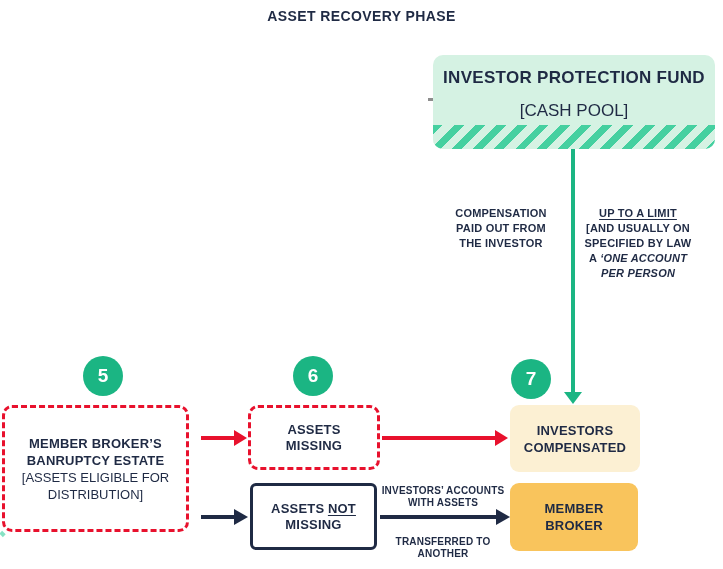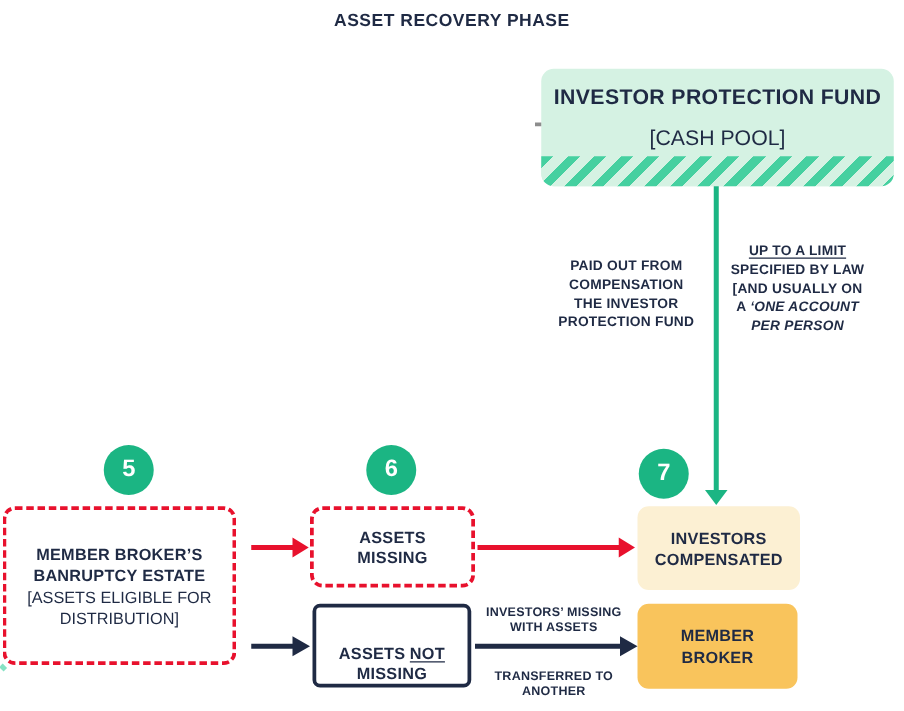--- a/index.html
+++ b/index.html
@@ -29,38 +29,38 @@
   .green-sliver{left:0px;top:532px;width:5px;height:4px;background:#86e2c4;transform:rotate(45deg);}
   
   .green-line{left:571px;top:149px;width:4px;height:244px;background:#1bb583;}
   .green-head{
     left:564px;top:392px;width:0;height:0;
     border-left:9px solid transparent;border-right:9px solid transparent;border-top:12px solid #1bb583;
   }
   
   .note{font-size:11px;font-weight:bold;line-height:15px;text-align:center;letter-spacing:.2px;}
   .comp-note{left:441px;top:206px;width:120px;}
-  .limit-note{left:583px;top:194px;width:110px;}
+  .limit-note{left:583px;top:206px;width:110px;}
   .u{text-decoration:underline;text-underline-offset:2px;}
   .it{font-style:italic;}
   .sp{margin-left:.28em;}
   
   .step-circle{
     width:40px;height:40px;border-radius:50%;background:#1bb583;color:#ffffff;
     display:flex;align-items:center;justify-content:center;font-size:19px;font-weight:bold;
   }
   .c5{left:83px;top:356px;} .c6{left:293px;top:356px;} .c7{left:511px;top:359px;}
   
   .dbox{border:3px dashed #e8112d;border-radius:10px;background:#ffffff;box-sizing:border-box;
         display:flex;flex-direction:column;align-items:center;justify-content:center;text-align:center;}
   .estate-box{left:2px;top:405px;width:187px;height:127px;font-size:13px;line-height:17px;}
   .estate-box .b{font-weight:bold;letter-spacing:.2px;}
   .assets-missing{left:248px;top:405px;width:132px;height:65px;font-size:13px;line-height:16px;font-weight:bold;letter-spacing:.2px;}
   .solid-box{left:250px;top:483px;width:127px;height:67px;border:3px solid #1f2a44;border-radius:6px;background:#ffffff;
-        box-sizing:border-box;display:flex;flex-direction:column;align-items:center;justify-content:flex-end;
+        box-sizing:border-box;display:flex;flex-direction:column;align-items:center;justify-content:center;
         font-size:13px;line-height:16px;font-weight:bold;letter-spacing:.2px;text-align:center;}
   .fill-box{border-radius:9px;display:flex;flex-direction:column;align-items:center;justify-content:center;
         font-size:13px;line-height:17px;font-weight:bold;letter-spacing:.2px;text-align:center;}
   .investors-box{left:510px;top:405px;width:130px;height:67px;background:#fcf0d3;}
   .broker-box{left:510px;top:483px;width:128px;height:68px;background:#f9c45c;}
   
   .hline{height:4px;}
   .red{background:#e8112d;}
   .navy{background:#1f2a44;}
   .head-right{width:0;height:0;border-top:8px solid transparent;border-bottom:8px solid transparent;}
@@ -90,30 +90,29 @@
     <div class="fund-title">INVESTOR PROTECTION FUND</div>
     <div class="fund-subtitle">[CASH POOL]</div>
     <div class="fund-hatch"></div>
   </div>
   <div class="abs artifact-dash"></div>
 
   <div class="abs green-line"></div>
   <div class="abs green-head"></div>
 
   <div class="abs note comp-note">
+    <div>COMPENSATION</div>
     <div>PAID OUT FROM</div>
-    <div>COMPENSATION</div>
     <div>THE INVESTOR</div>
-    <div>PROTECTION FUND</div>
   </div>
 
   <div class="abs note limit-note">
     <div class="u">UP TO A LIMIT</div>
+    <div>[AND USUALLY ON</div>
     <div>SPECIFIED BY LAW</div>
-    <div>[AND USUALLY ON</div>
     <div><span>A</span><span class="it sp">‘ONE ACCOUNT</span></div>
     <div class="it">PER PERSON</div>
   </div>
 
   <div class="abs step-circle c5">5</div>
   <div class="abs step-circle c6">6</div>
   <div class="abs step-circle c7">7</div>
 
   <div class="abs dbox estate-box">
     <div class="b">MEMBER BROKER’S</div>
@@ -146,21 +145,21 @@
   <div class="abs head-right head-red ra1-head"></div>
   <div class="abs hline red ra2-line"></div>
   <div class="abs head-right head-red ra2-head"></div>
 
   <div class="abs hline navy ba1-line"></div>
   <div class="abs head-right head-navy ba1-head"></div>
   <div class="abs hline navy ba2-line"></div>
   <div class="abs head-right head-navy ba2-head"></div>
 
   <div class="abs transfer transfer-top">
-    <div>INVESTORS’ MISSING</div>
+    <div>INVESTORS’ ACCOUNTS</div>
     <div>WITH ASSETS</div>
   </div>
   <div class="abs transfer transfer-bottom">
     <div>TRANSFERRED TO</div>
     <div>ANOTHER</div>
   </div>
 
   <div class="abs green-sliver"></div>
 
 </div>

